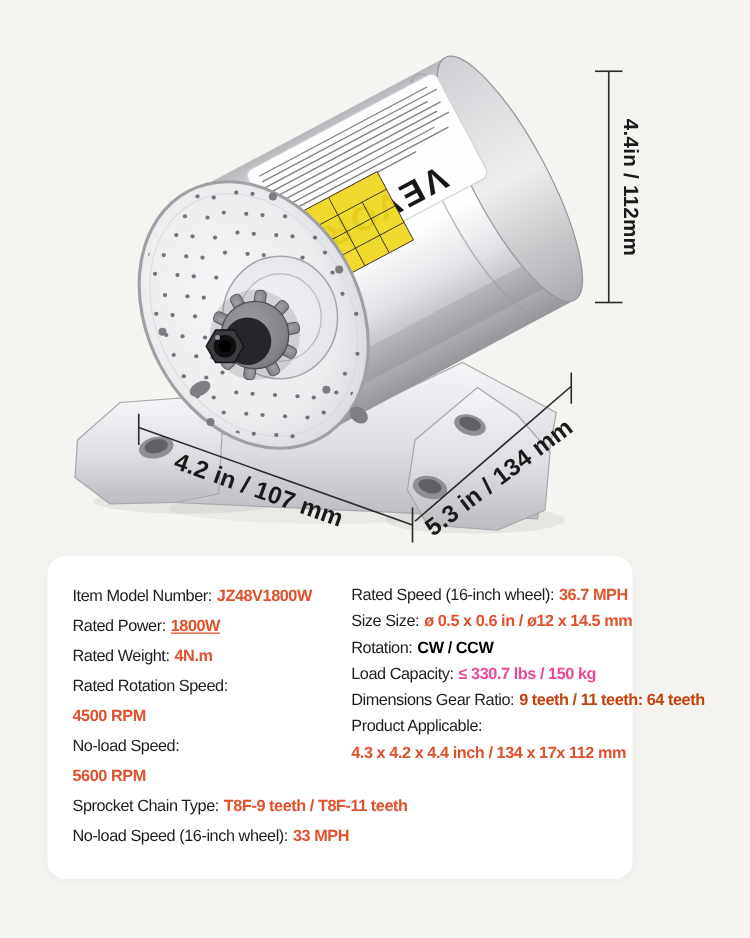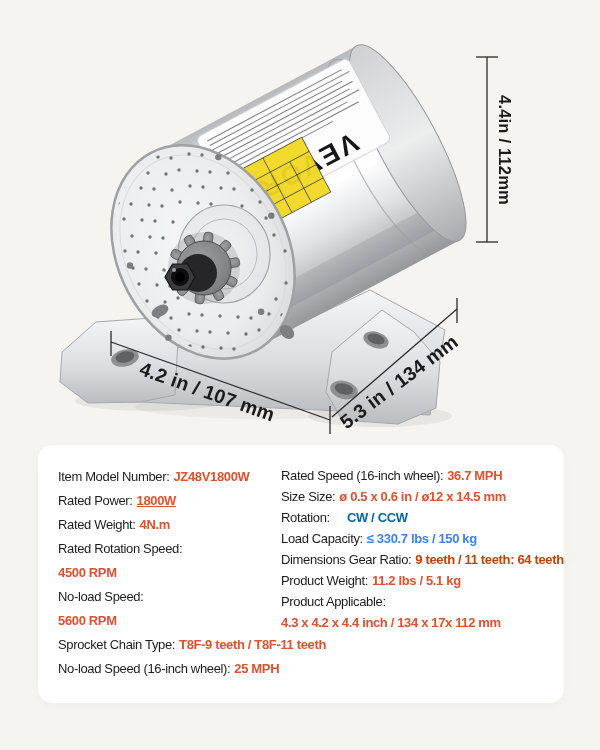--- a/index.html
+++ b/index.html
@@ -6,21 +6,21 @@
   .page{
     position:relative;width:600px;height:750px;overflow:hidden;
     background:#f5f4f1;
     font-family:"Liberation Sans",sans-serif;
     color:#1d1d1f;
   }
   .figure{position:absolute;left:0;top:0;width:600px;height:445px;}
   .figure svg{display:block;}
   .dim-text{font-weight:bold;fill:#1a1a1a;letter-spacing:0.2px;}
   .card{
-    position:absolute;left:38px;top:445px;width:526px;height:258px;
+    position:absolute;left:38px;top:445px;width:468px;height:258px;
     background:#ffffff;border-radius:14px;
     box-shadow:0 2px 10px rgba(0,0,0,0.03);
   }
   .col{position:absolute;top:20px;white-space:nowrap;font-size:13px;letter-spacing:-0.35px;}
   .col-left{left:20px;line-height:24px;}
   .col-right{left:243px;line-height:21px;}
   .spec-row{display:block;}
   .lbl{color:#1d1d1f;margin-right:4px;}
   .val{color:#e0512d;font-weight:bold;}
   .val.block{display:block;}
@@ -347,25 +347,24 @@
   </div>
 
   <div class="card">
     <div class="col col-left">
       <div class="spec-row"><span class="lbl">Item Model Number:</span><span class="val" style="color: rgb(224, 81, 45);">JZ48V1800W</span></div>
       <div class="spec-row"><span class="lbl">Rated Power:</span><span class="val" style="color: rgb(224, 81, 45); text-decoration: underline;">1800W</span></div>
       <div class="spec-row"><span class="lbl">Rated Weight:</span><span class="val" style="color: rgb(224, 81, 45);">4N.m</span></div>
       <div class="spec-row"><span class="lbl">Rated Rotation Speed:</span><span class="val block" style="color: rgb(224, 81, 45);">4500 RPM</span></div>
       <div class="spec-row"><span class="lbl">No-load Speed:</span><span class="val block" style="color: rgb(224, 81, 45);">5600 RPM</span></div>
       <div class="spec-row"><span class="lbl">Sprocket Chain Type:</span><span class="val" style="color: rgb(224, 81, 45);">T8F-9 teeth / T8F-11 teeth</span></div>
-      <div class="spec-row"><span class="lbl">No-load Speed (16-inch wheel):</span><span class="val" style="color: rgb(224, 81, 45);">25 MPH</span></div>
+      <div class="spec-row"><span class="lbl">No-load Speed (16-inch wheel):</span><span class="val" style="color: rgb(224, 81, 45);">33 MPH</span></div>
     </div>
     <div class="col col-right">
       <div class="spec-row"><span class="lbl">Rated Speed (16-inch wheel):</span><span class="val" style="color: rgb(224, 81, 45);">36.7 MPH</span></div>
       <div class="spec-row"><span class="lbl">Size Size:</span><span class="val" style="color: rgb(224, 81, 45);">ø 0.5 x 0.6 in / ø12 x 14.5 mm</span></div>
-      <div class="spec-row"><span class="lbl">Rotation:</span><span class="val" style="color: #0369a1; margin-left: 13px;">CW / CCW</span></div>
-      <div class="spec-row"><span class="lbl">Load Capacity:</span><span class="val" style="color: #3b82f6; text-align: center;">≤ 330.7 lbs / 150 kg</span></div>
+      <div class="spec-row"><span class="lbl">Rotation:</span><span class="val" style="color: #000000;">CW / CCW</span></div>
+      <div class="spec-row"><span class="lbl">Load Capacity:</span><span class="val" style="color: #ec4899; text-align: center;">≤ 330.7 lbs / 150 kg</span></div>
       <div class="spec-row"><span class="lbl">Dimensions Gear Ratio:</span><span class="val" style="color: #c2410c;">9 teeth / 11 teeth: 64 teeth</span></div>
-      <div class="spec-row"><span class="lbl">Product Weight:</span><span class="val" style="color: rgb(224, 81, 45);">11.2 lbs / 5.1 kg</span></div>
       <div class="spec-row"><span class="lbl">Product Applicable:</span><span class="val block" style="color: rgb(224, 81, 45);">4.3 x 4.2 x 4.4 inch / 134 x 17x 112 mm</span></div>
     </div>
   </div>
 </div>
 
 </body></html>

